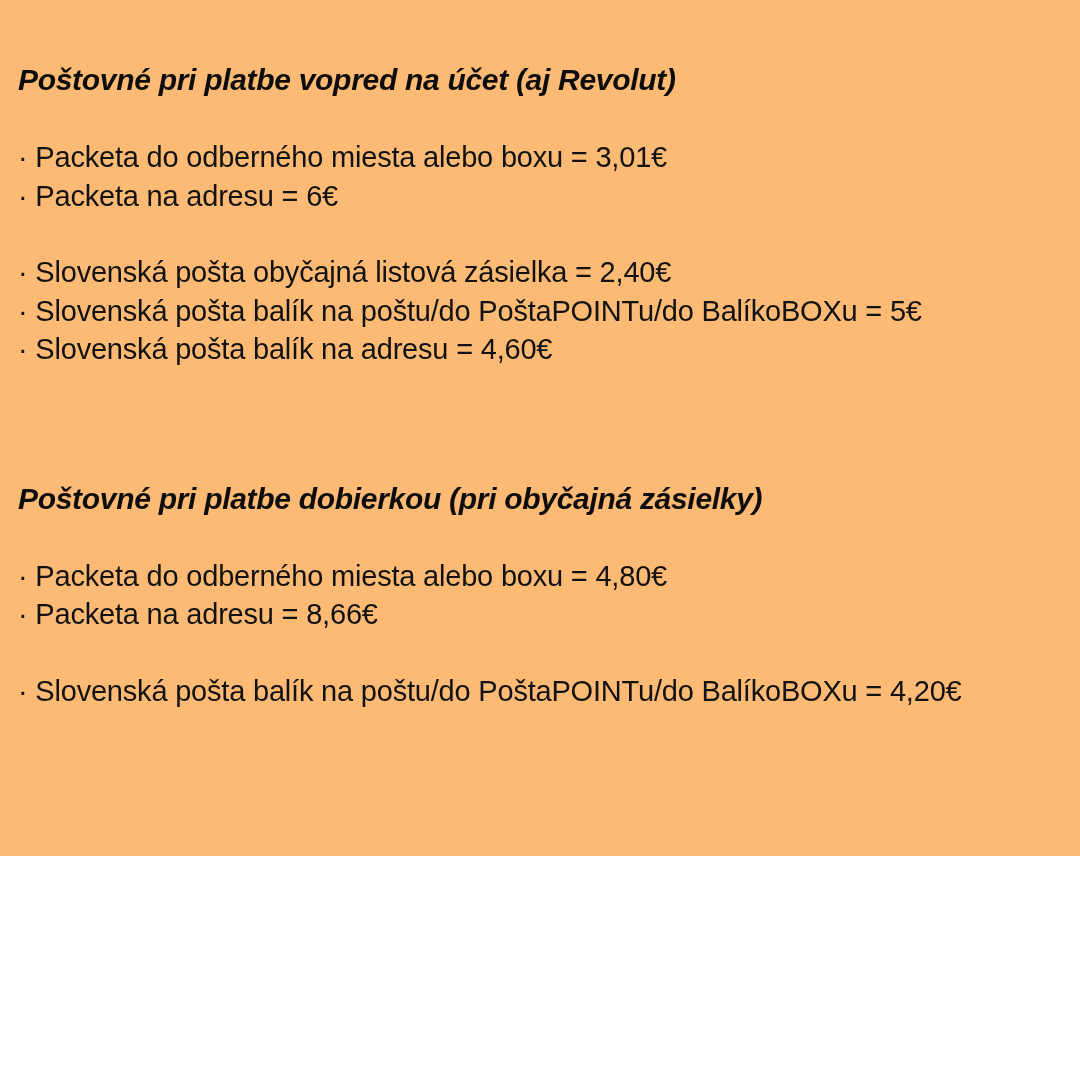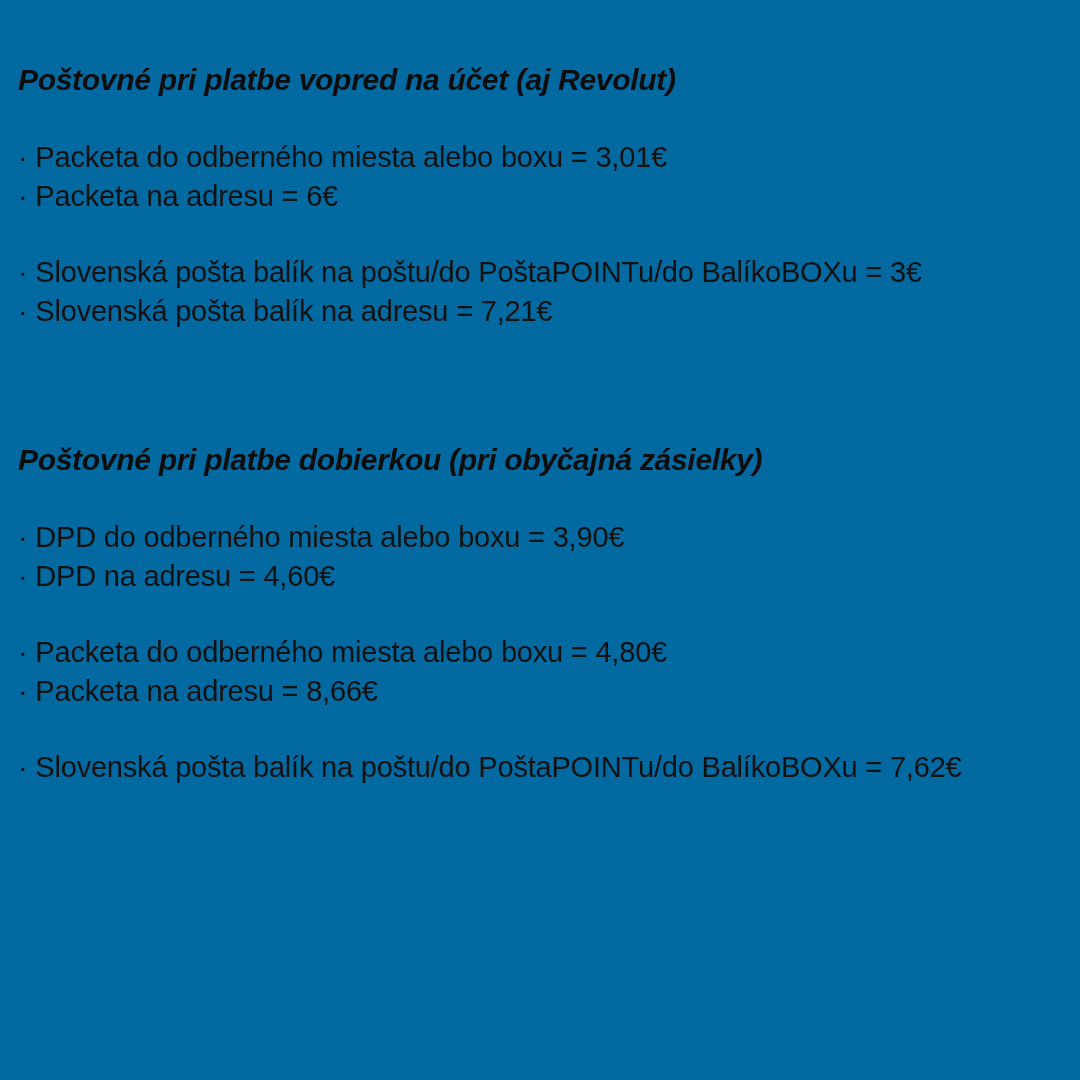--- a/index.html
+++ b/index.html
@@ -3,22 +3,22 @@
 <meta charset="utf-8">
 <style>
   html, body {
     margin: 0;
     padding: 0;
     background: #ffffff;
   }
   .page {
     position: relative;
     width: 1080px;
-    height: 1080px;
-    background: #0369a1;
+    height: 856px;
+    background: #fdba74;
     overflow: hidden;
     font-family: "Liberation Sans", sans-serif;
     color: #111111;
   }
   .content {
     padding: 0 18px 0 18px;
   }
   .section-title {
     margin: 0;
     font-size: 30px;
@@ -61,39 +61,36 @@
         <h2 class="section-title">Poštovné pri platbe vopred na účet (aj Revolut)</h2>
       </div>
 
 
       <div class="group">
         <div class="line">· Packeta do odberného miesta alebo boxu = 3,01€</div>
         <div class="line">· Packeta na adresu = 6€</div>
       </div>
 
       <div class="group">
-        <div class="line">· Slovenská pošta balík na poštu/do PoštaPOINTu/do BalíkoBOXu = 3€</div>
-        <div class="line">· Slovenská pošta balík na adresu = 7,21€</div>
+        <div class="line">· Slovenská pošta obyčajná listová zásielka = 2,40€</div>
+        <div class="line">· Slovenská pošta balík na poštu/do PoštaPOINTu/do BalíkoBOXu = 5€</div>
+        <div class="line">· Slovenská pošta balík na adresu = 4,60€</div>
       </div>
     </div>
 
     <div class="section section-second">
       <div class="section-title-wrap">
         <h2 class="section-title">Poštovné pri platbe dobierkou (pri obyčajná zásielky)</h2>
       </div>
 
-      <div class="group">
-        <div class="line">· DPD do odberného miesta alebo boxu = 3,90€</div>
-        <div class="line">· DPD na adresu = 4,60€</div>
-      </div>
 
       <div class="group">
         <div class="line">· Packeta do odberného miesta alebo boxu = 4,80€</div>
         <div class="line">· Packeta na adresu = 8,66€</div>
       </div>
 
       <div class="group">
-        <div class="line">· Slovenská pošta balík na poštu/do PoštaPOINTu/do BalíkoBOXu = 7,62€</div>
+        <div class="line">· Slovenská pošta balík na poštu/do PoštaPOINTu/do BalíkoBOXu = 4,20€</div>
       </div>
     </div>
 
   </div>
 </div>
 
 </body></html>

